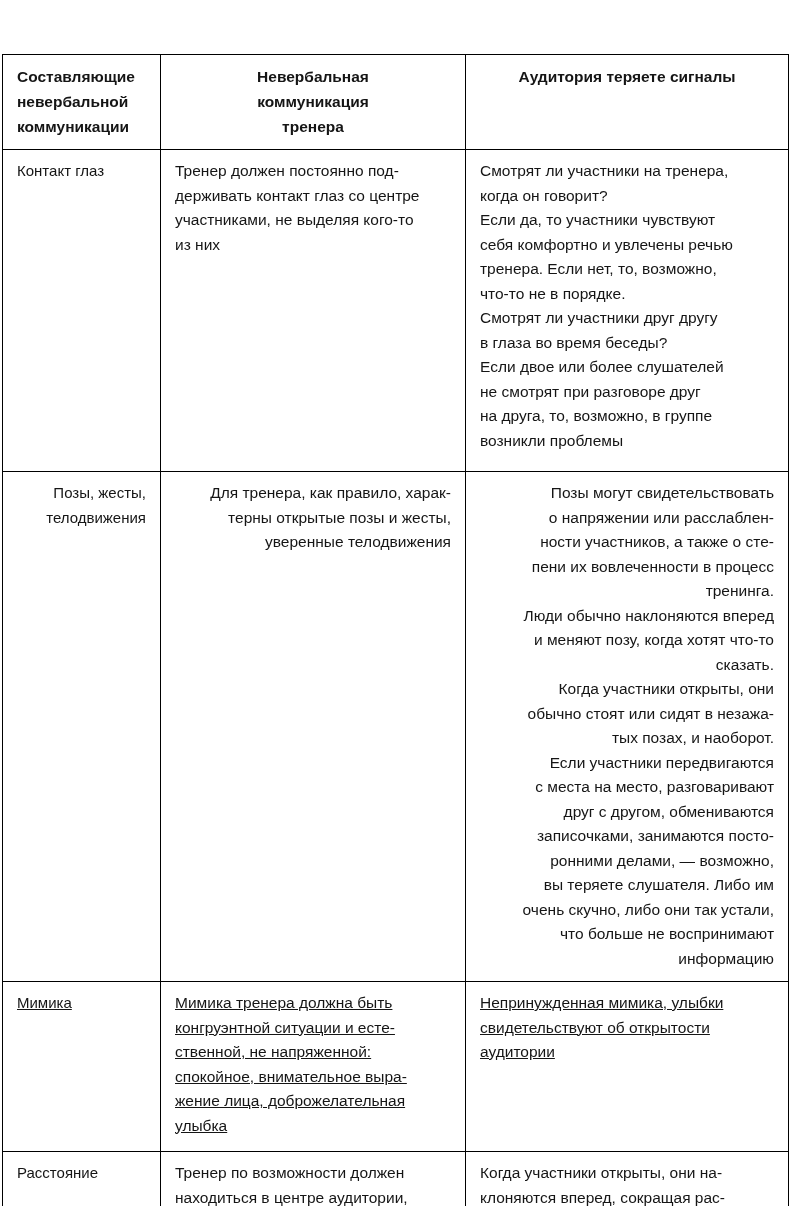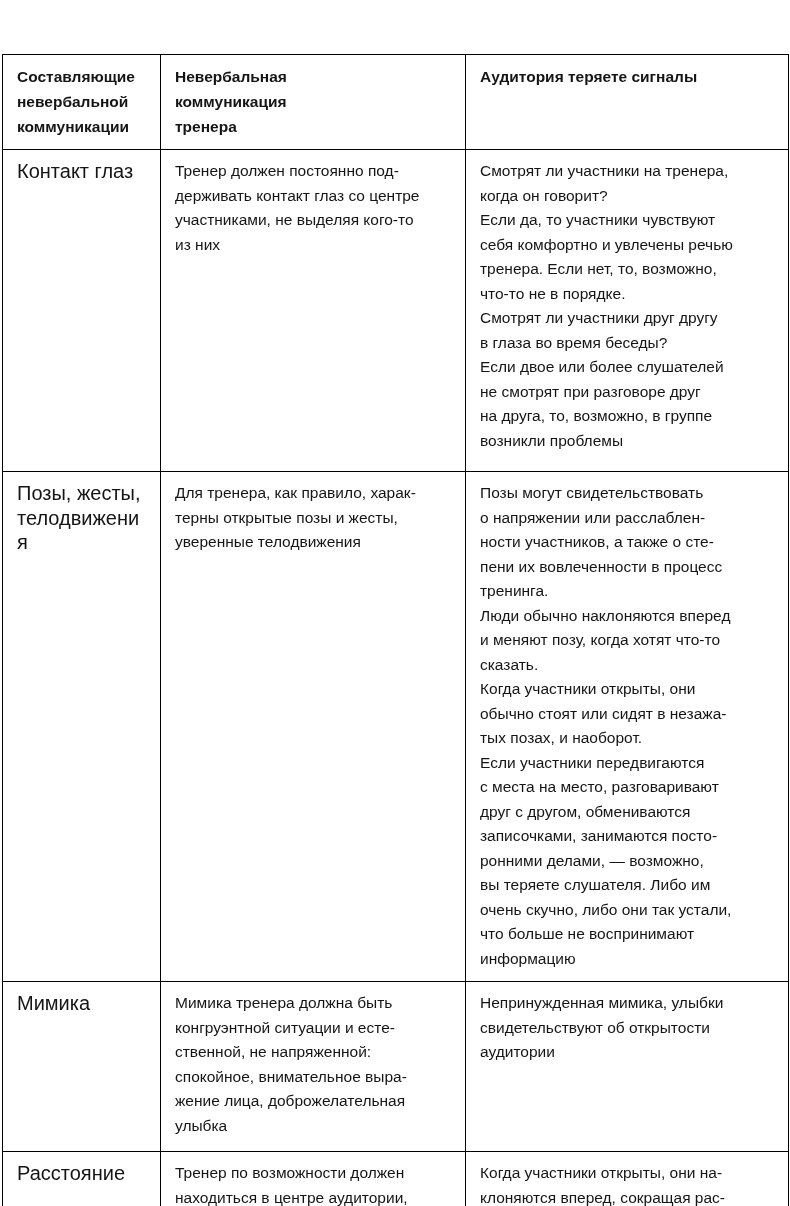--- a/index.html
+++ b/index.html
@@ -31,29 +31,29 @@
     border: 1.5px solid #000000;
     vertical-align: top;
     padding: 9px 14px 10px 14px;
     font-size: 15.5px;
     line-height: 24.5px;
     white-space: pre-line;
     overflow-wrap: break-word;
   }
   th {
     font-weight: 700;
-    text-align: left;
+    text-align: center;
     line-height: 25px;
   }
   th.h1 { text-align: left; }
   tr.hr { height: 86px; }
   tr.r0 { height: 322px; }
-  tr.r1 { height: 510px; }
-  tr.r2 { height: 170px; }
-  td.label-cell { font-size: 20px; }
+  tr.r1 { height: 510px; text-align: right; }
+  tr.r2 { height: 170px; text-decoration: underline; }
+  td.label-cell { font-size: 15px; }
 </style>
 </head>
 <body>
 
 <div class="page">
   <table class="nv-table">
     <colgroup>
       <col class="c1">
       <col class="c2">
       <col class="c3">

